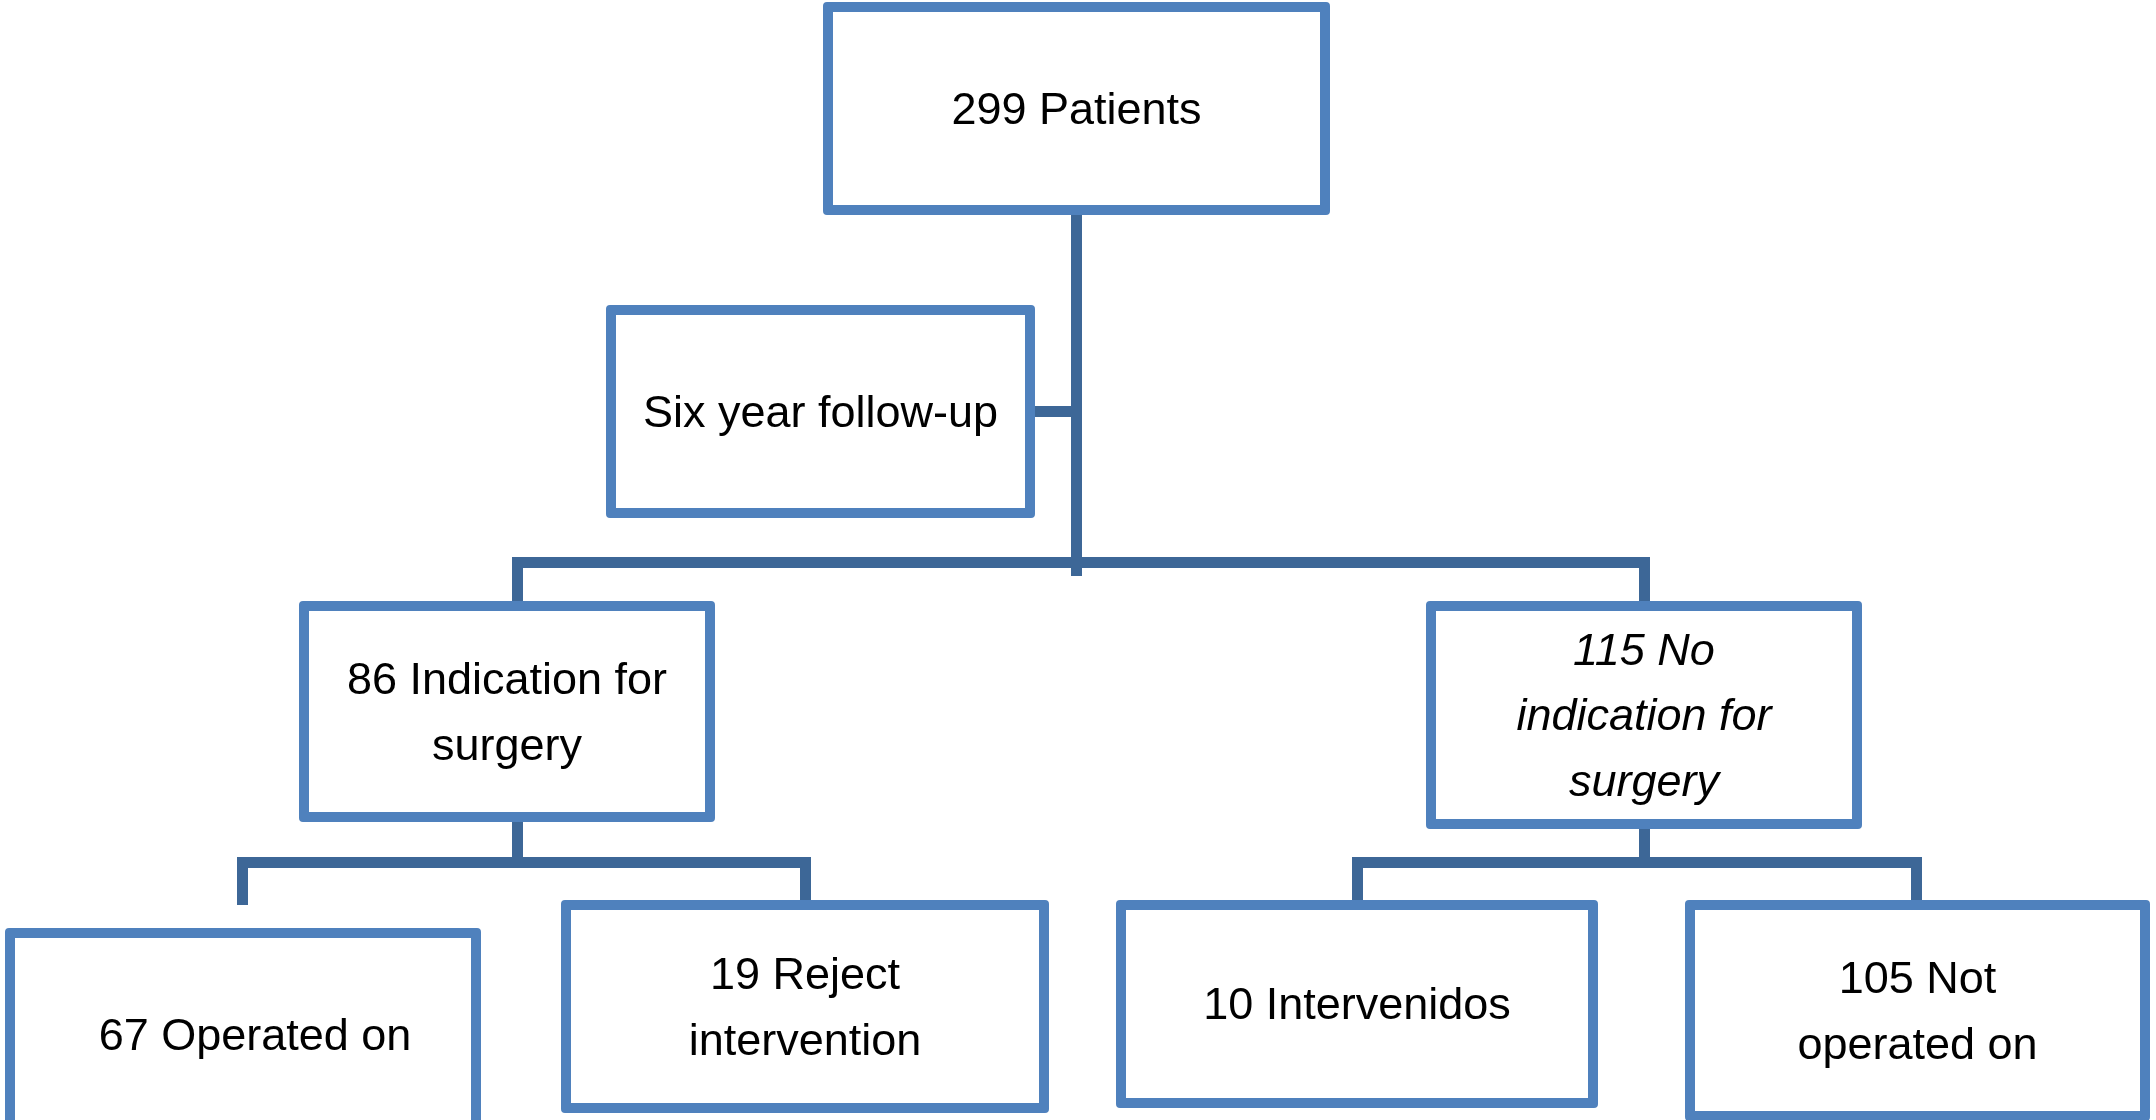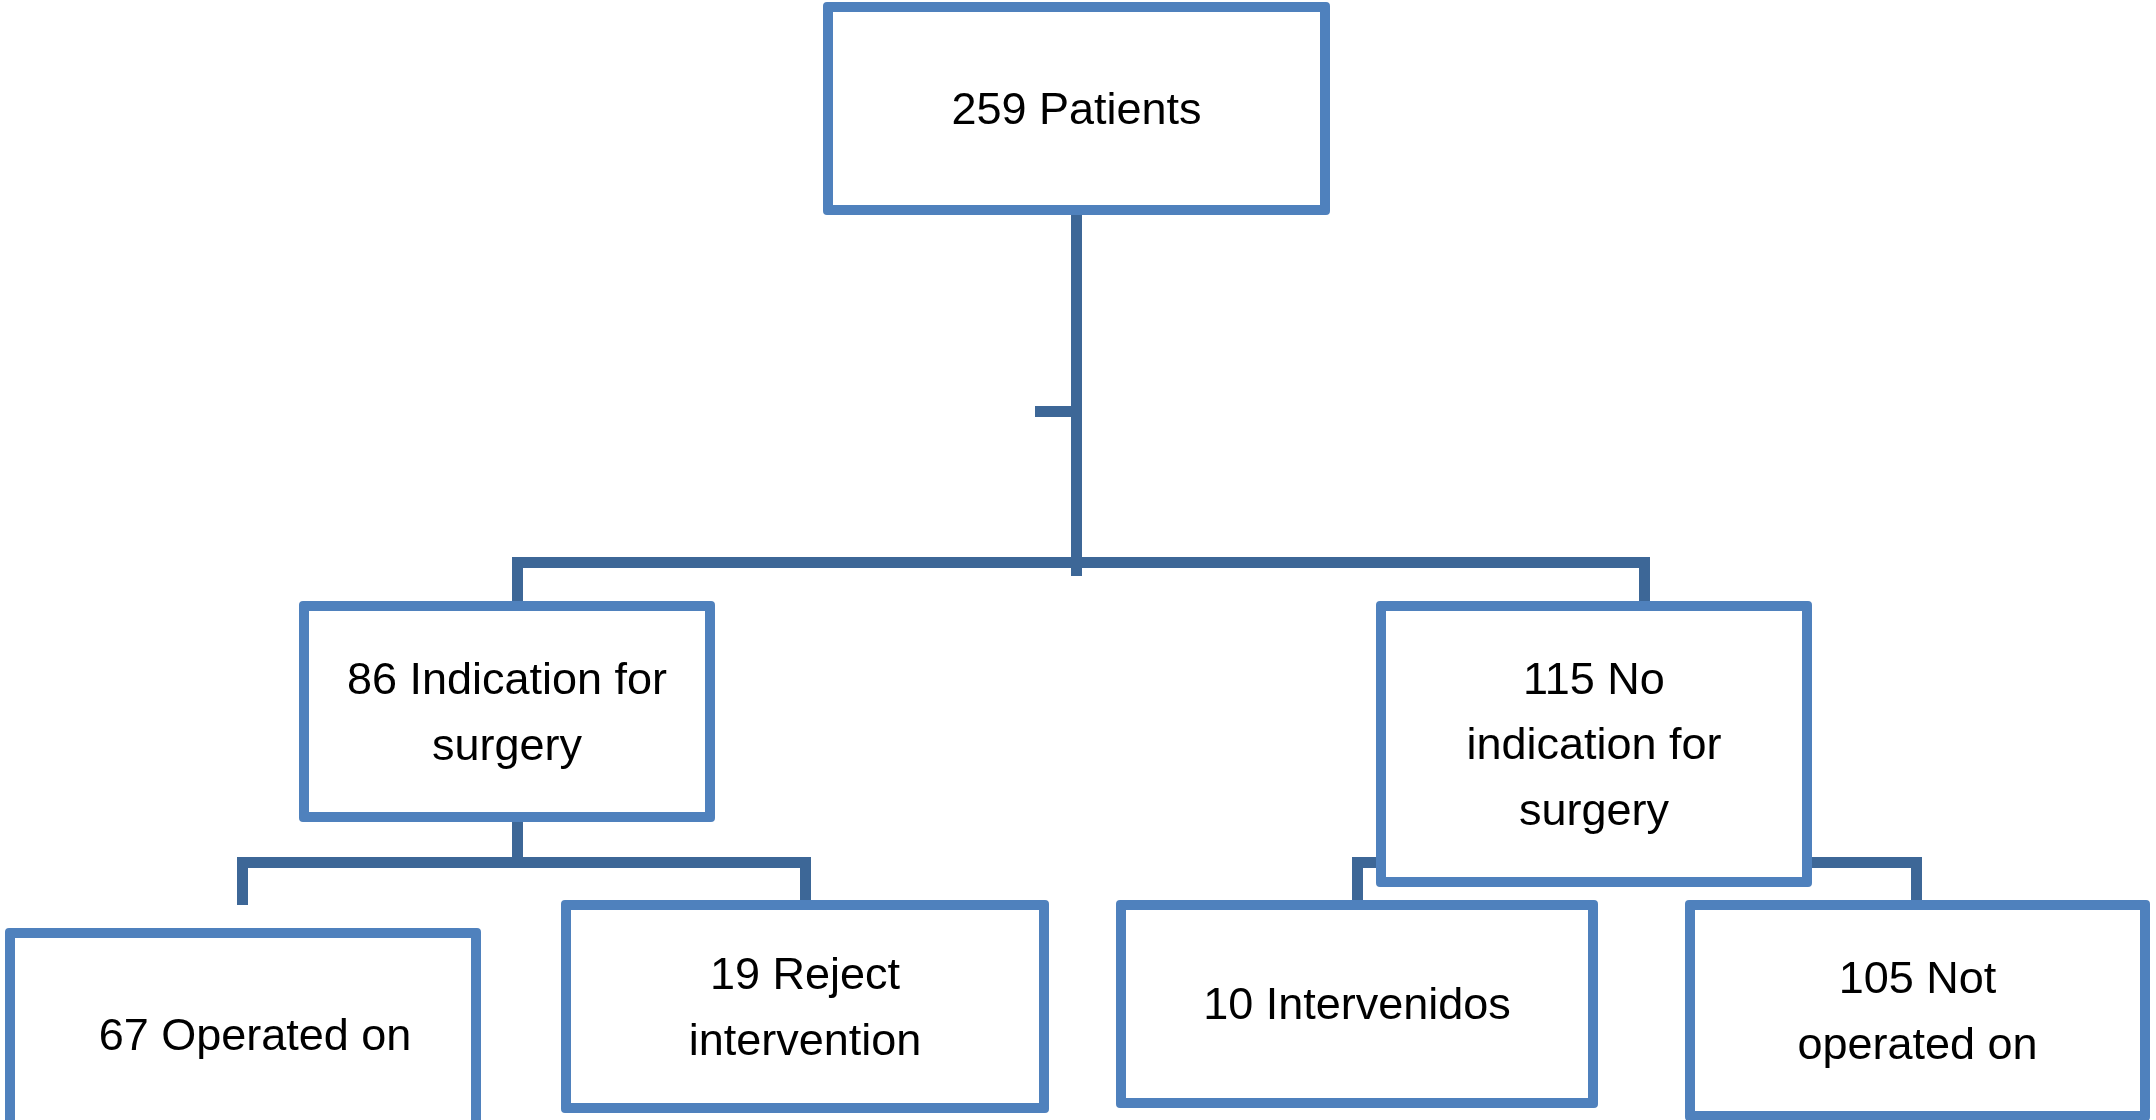--- a/index.html
+++ b/index.html
@@ -35,21 +35,21 @@
     white-space: pre-line;
     text-align: center;
     color: var(--text, #000000);
     font-size: 45px;
     line-height: 1.45;
   }
   
   #n-patients-total { left: 823px;  top: 2px;   width: 507px; height: 213px; }
   #n-followup       { left: 606px;  top: 305px; width: 429px; height: 213px; }
   #n-indication     { left: 299px;  top: 601px; width: 416px; height: 221px; }
-  #n-no-indication  { left: 1376px; top: 601px; width: 436px; height: 286px; }
+  #n-no-indication  { left: 1426px; top: 601px; width: 436px; height: 228px; font-style: italic; }
   #n-operated       { left: 5px;    top: 928px; width: 476px; height: 213px; padding-left: 24px; }
   #n-reject         { left: 561px;  top: 900px; width: 488px; height: 213px; }
   #n-intervenidos   { left: 1116px; top: 900px; width: 482px; height: 208px; }
   #n-not-operated   { left: 1685px; top: 900px; width: 465px; height: 221px; }
   
   #c-main-stem      { left: 1071px; top: 215px; width: 11px;   height: 361px; }
   #c-followup-link  { left: 1035px; top: 406px; width: 36px;   height: 11px;  }
   #c-branch-line    { left: 512px;  top: 557px; width: 1138px; height: 11px;  }
   #c-bstem-left     { left: 512px;  top: 557px; width: 11px;   height: 49px;  }
   #c-bstem-right    { left: 1639px; top: 557px; width: 11px;   height: 49px;  }
@@ -75,21 +75,24 @@
   <div class="conn" id="c-ind-down"></div>
   <div class="conn" id="c-sub-left"></div>
   <div class="conn" id="c-stem-operated"></div>
   <div class="conn" id="c-stem-reject"></div>
   <div class="conn" id="c-noind-down"></div>
   <div class="conn" id="c-sub-right"></div>
   <div class="conn" id="c-stem-interv"></div>
   <div class="conn" id="c-stem-notop"></div>
 
   <div class="node" id="n-patients-total">
-    <span class="label">259 Patients</span>
+    <span class="label">299 Patients</span>
+  </div>
+  <div class="node" id="n-followup">
+    <span class="label">Six year follow-up</span>
   </div>
   <div class="node" id="n-indication">
     <span class="label">86 Indication for
 surgery</span>
   </div>
   <div class="node" id="n-no-indication">
     <span class="label">115 No
 indication for
 surgery</span>
   </div>

